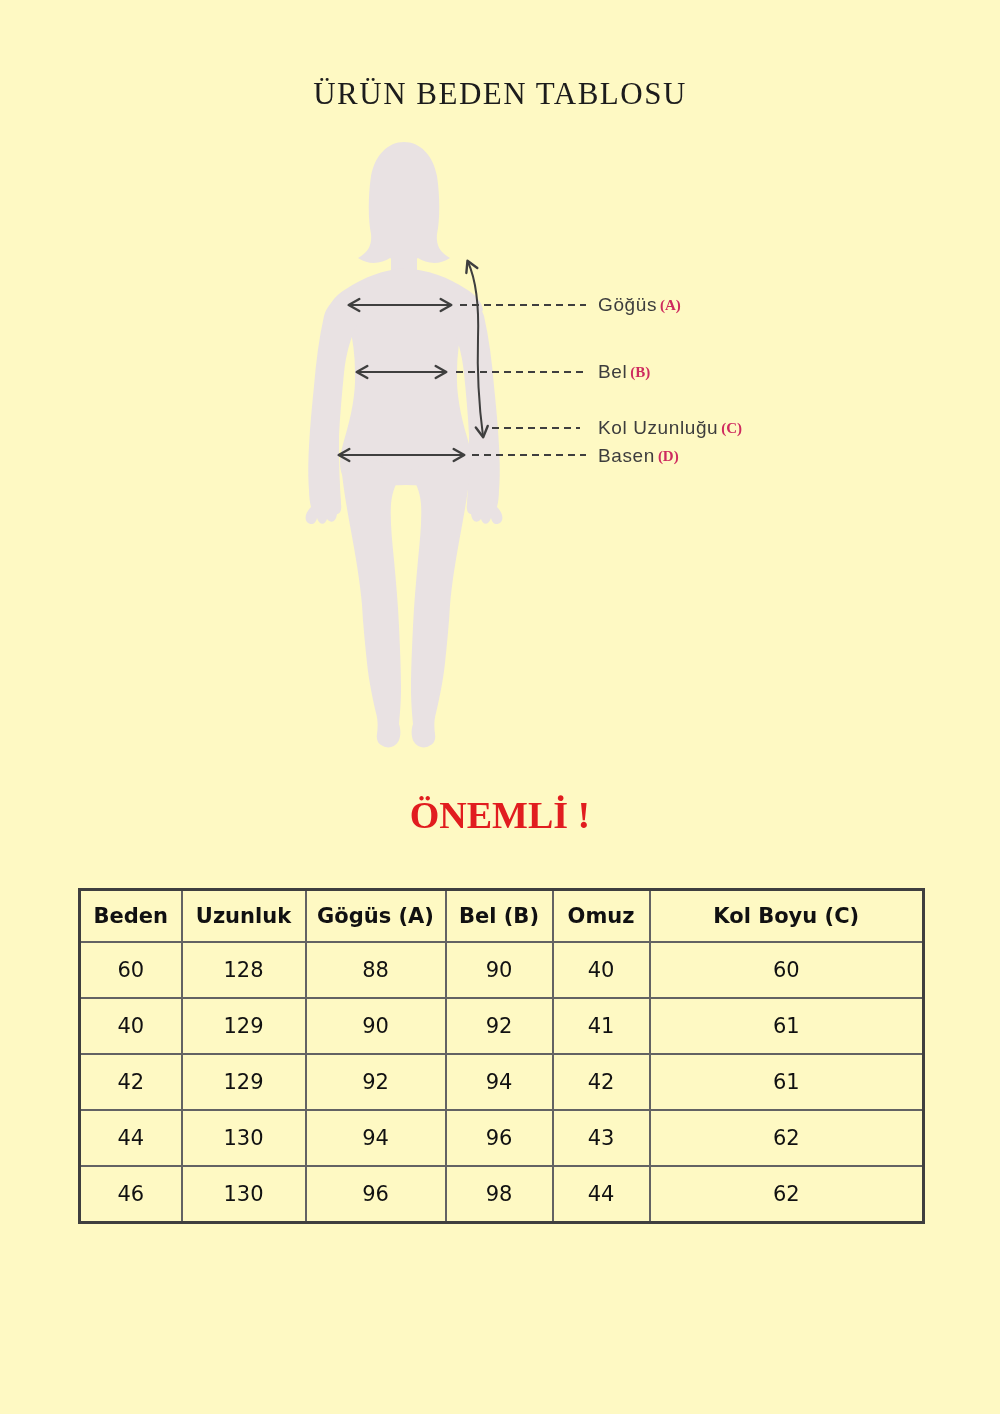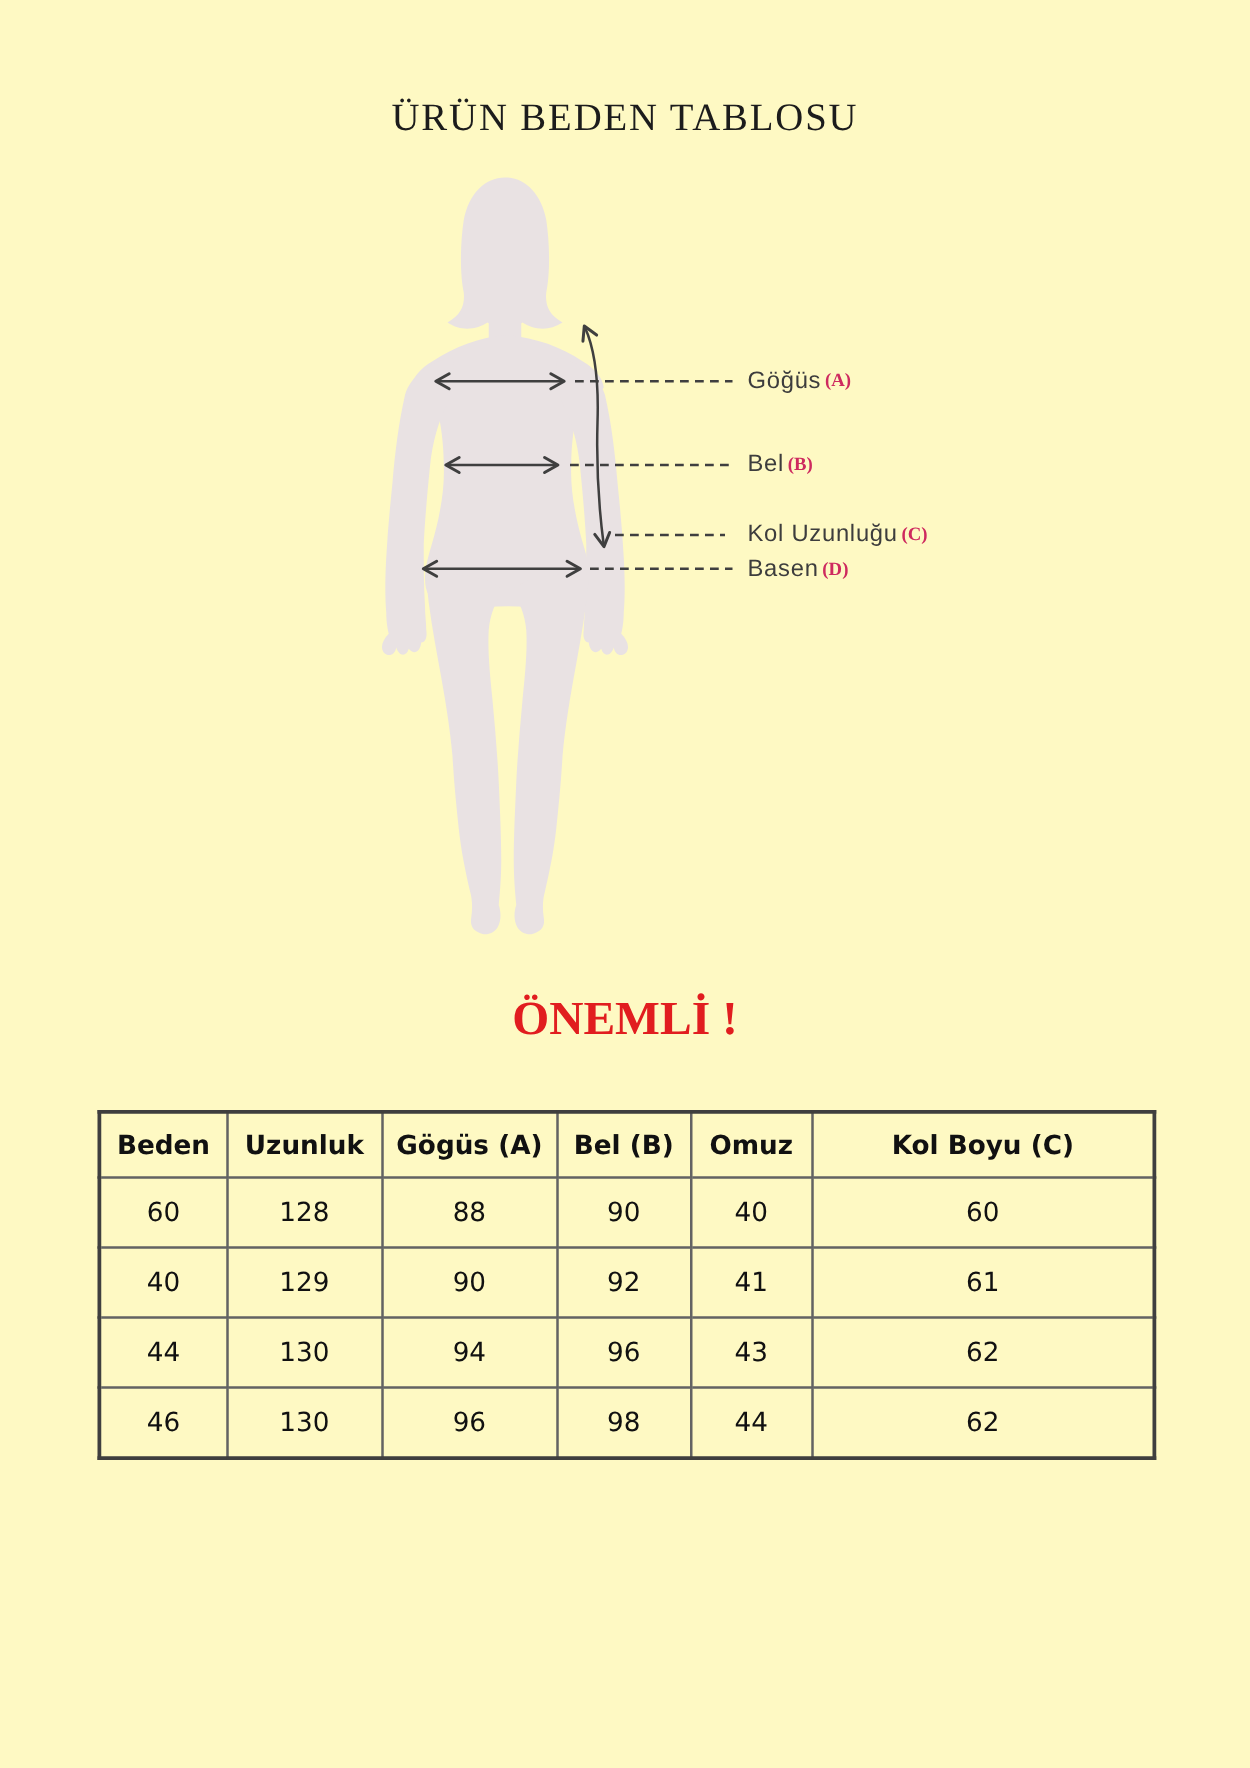--- a/index.html
+++ b/index.html
@@ -139,20 +139,28 @@
         </tr>
         <tr>
           <td>40</td>
           <td>129</td>
           <td>90</td>
           <td>92</td>
           <td>41</td>
           <td>61</td>
         </tr>
         <tr>
+          <td>42</td>
+          <td>129</td>
+          <td>92</td>
+          <td>94</td>
+          <td>42</td>
+          <td>61</td>
+        </tr>
+        <tr>
           <td>44</td>
           <td>130</td>
           <td>94</td>
           <td>96</td>
           <td>43</td>
           <td>62</td>
         </tr>
         <tr>
           <td>46</td>
           <td>130</td>

